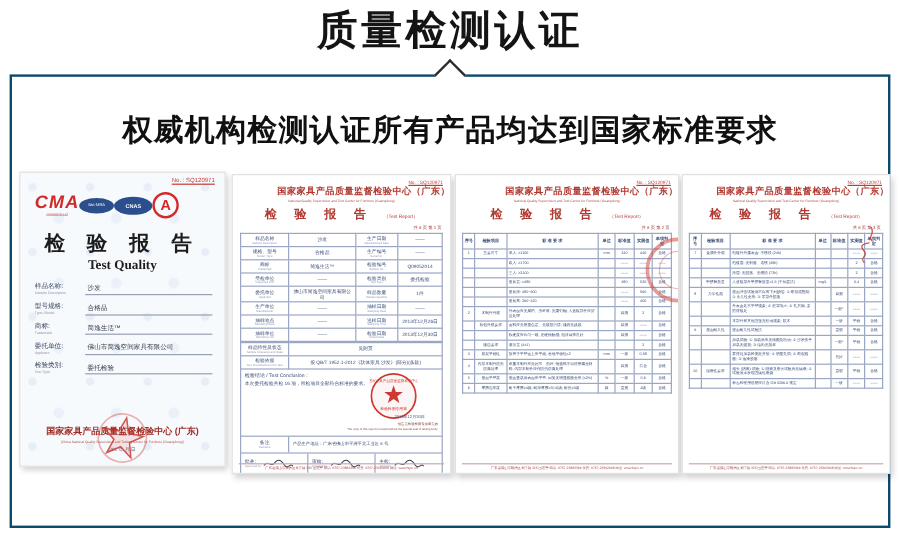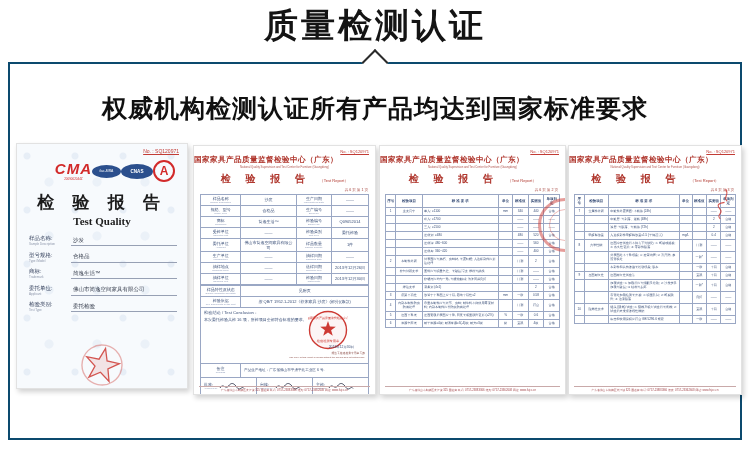--- a/index.html
+++ b/index.html
@@ -26,21 +26,21 @@
       radial-gradient(circle at 10px 12px, rgba(148,174,214,.16) 3px, transparent 4px),
       radial-gradient(circle at 32px 38px, rgba(148,174,214,.12) 4px, transparent 5px),
       #f7fafd; background-size:48px 54px; }
   .cert2 { left:183px; width:183px; }
   .cert3 { left:369px; width:187px; }
   .cert4 { left:558px; width:174px; }
 
   
   .c1-no { text-align:right; font-size:5px; color:#c23b35; padding:4px 8px 0;
     text-decoration:underline; }
-  .c1-logos { display:flex; align-items:center; justify-content:flex-end;
+  .c1-logos { display:flex; align-items:center; justify-content:flex-start;
     padding:6px 12px 0; }
   .logo-cma { text-align:center; }
   .cma-text { color:#d22a2a; font-weight:bold; font-style:italic; font-size:15px;
     letter-spacing:1px; line-height:14px; }
   .cma-num { color:#d22a2a; font-size:3px; margin-top:1px; }
   .logo-oval { background:#2b4f8d; color:#fff; border-radius:50%; width:29px; height:13px;
     font-size:3.4px; display:flex; align-items:center; justify-content:center; text-align:center; }
   .logo-oval.big { width:32px; height:15px; font-size:4.6px; font-weight:bold; }
   .logo-cal { width:22px; height:22px; border:2.5px solid #d22a2a; border-radius:50%;
     color:#d22a2a; font-weight:bold; font-size:12px; display:flex; align-items:center;
@@ -59,21 +59,21 @@
   .c1-footer { position:absolute; left:0; right:0; bottom:11px; text-align:center; }
   .c1f-name { font-size:7.5px; font-weight:bold; color:#9e2b25; }
   .c1f-en { font-size:2.8px; color:#b15550; margin-top:1px; }
   .c1f-date { font-size:4px; color:#5b6370; margin-top:2px; }
   .c1-seal { position:absolute; left:50%; bottom:1px; transform:translateX(-50%) rotate(12deg);
     opacity:.85; }
 
   
   .rh-no { text-align:right; font-size:4px; color:#c23b35; padding:3px 6px 0;
     text-decoration:underline; }
-  .rh-name { text-align:left; font-size:7.6px; font-weight:bold; color:#b0382f;
+  .rh-name { text-align:right; font-size:7.6px; font-weight:bold; color:#b0382f;
     letter-spacing:.4px; margin-top:1px; }
   .rh-en { text-align:center; font-size:2.8px; color:#b0544d; }
   .rh-title { text-align:center; font-size:10px; font-weight:bold; color:#b0382f;
     letter-spacing:6px; margin-top:2.5px; }
   .rh-ten { font-size:4px; letter-spacing:0; font-weight:normal; }
   .rh-page { text-align:right; font-size:3.6px; color:#a03a33; padding-right:7px; margin-top:2px; }
 
   
   table { border-collapse:collapse; table-layout:fixed; }
   .t2 { width:calc(100% - 12px); margin:2px 6px 0; }
@@ -177,20 +177,25 @@
         </div>
 
         <div class="c1-row">
           <div class="c1-label">
             <div class="cn">检验类别:</div>
             <div class="en">Test Type</div>
           </div>
           <div class="c1-value">委托检验</div>
         </div>
       </div>
+    <div class="c1-footer">
+      <div class="c1f-name">国家家具产品质量监督检验中心 (广东)</div>
+      <div class="c1f-en">(China National Quality Supervision and Testing Center for Furniture (Guangdong))</div>
+      <div class="c1f-date">201  年  月  日</div>
+    </div>
     <svg class="c1-seal" width="44" height="44" viewBox="0 0 44 44">
       <circle cx="22" cy="22" r="20" fill="none" stroke="rgba(205,58,52,.45)" stroke-width="1.4"></circle>
       <path d="M22 5 L26.1 16.9 L38.7 17.1 L28.6 24.6 L32.3 36.6 L22 29.4 L11.7 36.6 L15.4 24.6 L5.3 17.1 L17.9 16.9 Z" fill="rgba(205,58,52,.14)" stroke="#cd3a34" stroke-width="1.3"></path>
     </svg>
   </div>
 
   <div class="cert cert2">
     <div class="rh-no">No. : SQ120971</div>
     <div class="rh-name">国家家具产品质量监督检验中心（广东）</div>
     <div class="rh-en">National Quality Supervision and Test Center for Furniture (Guangdong)</div>

